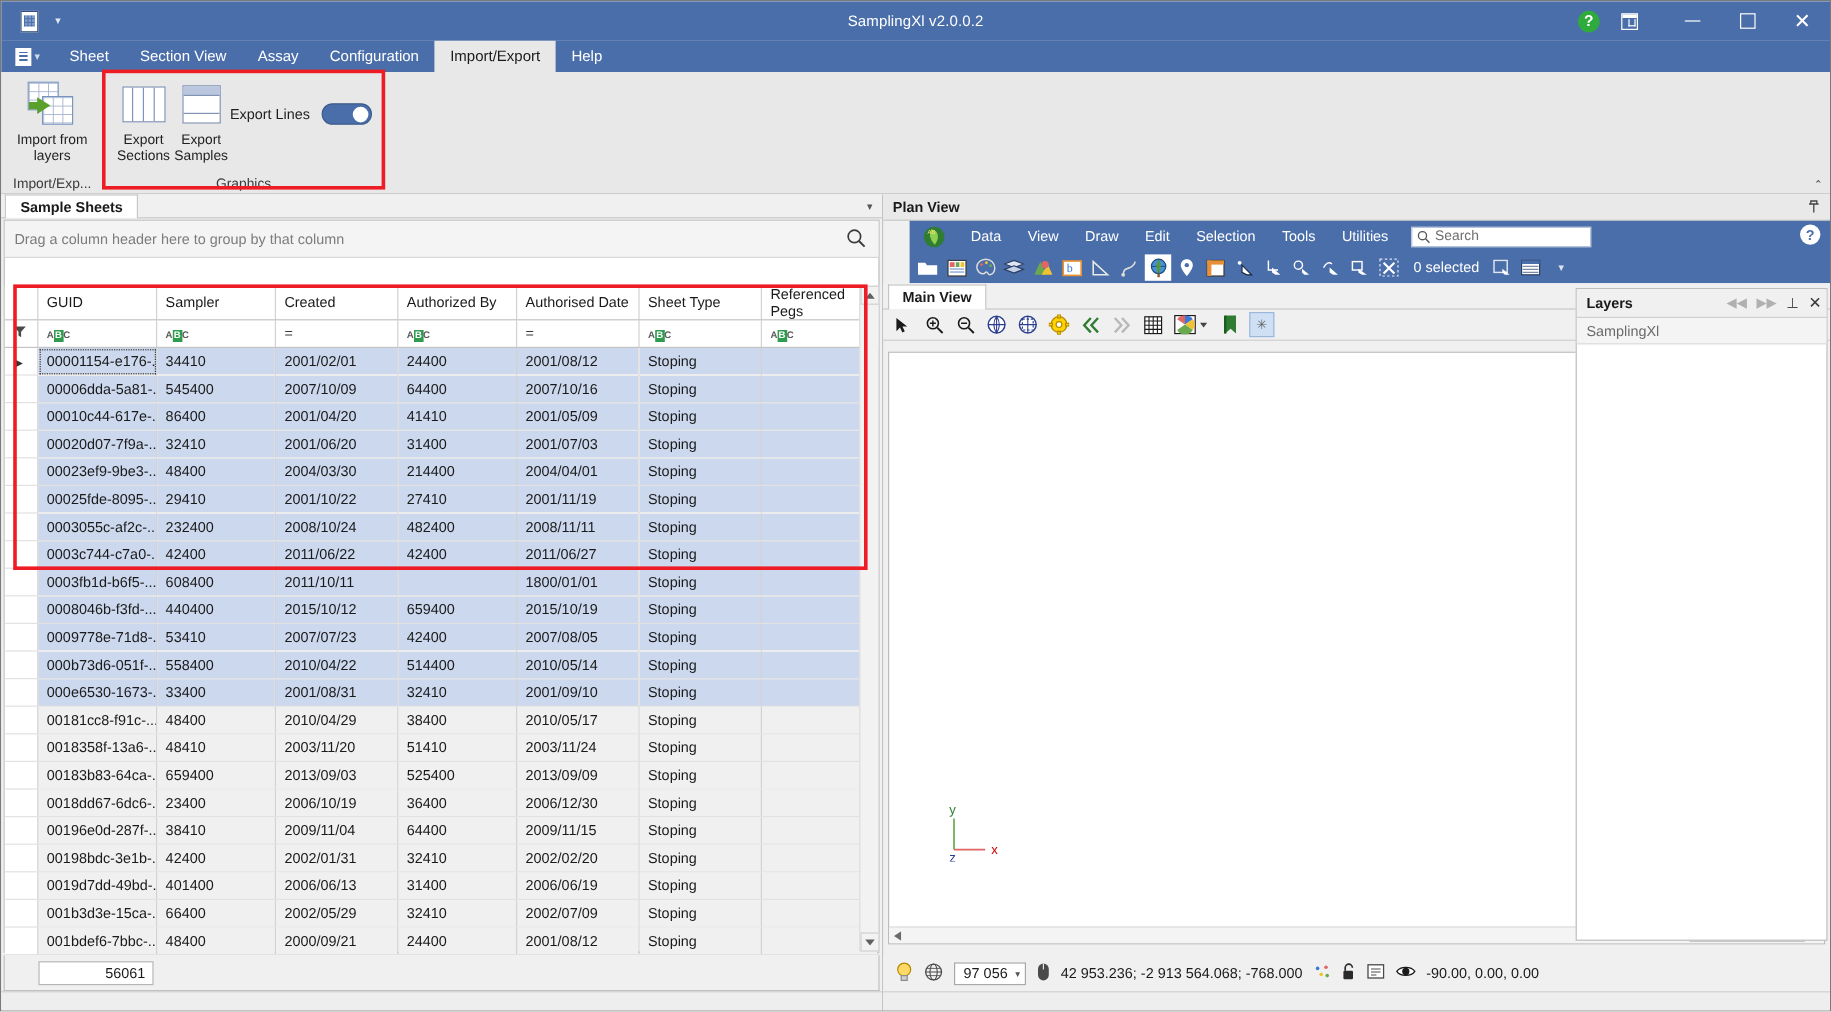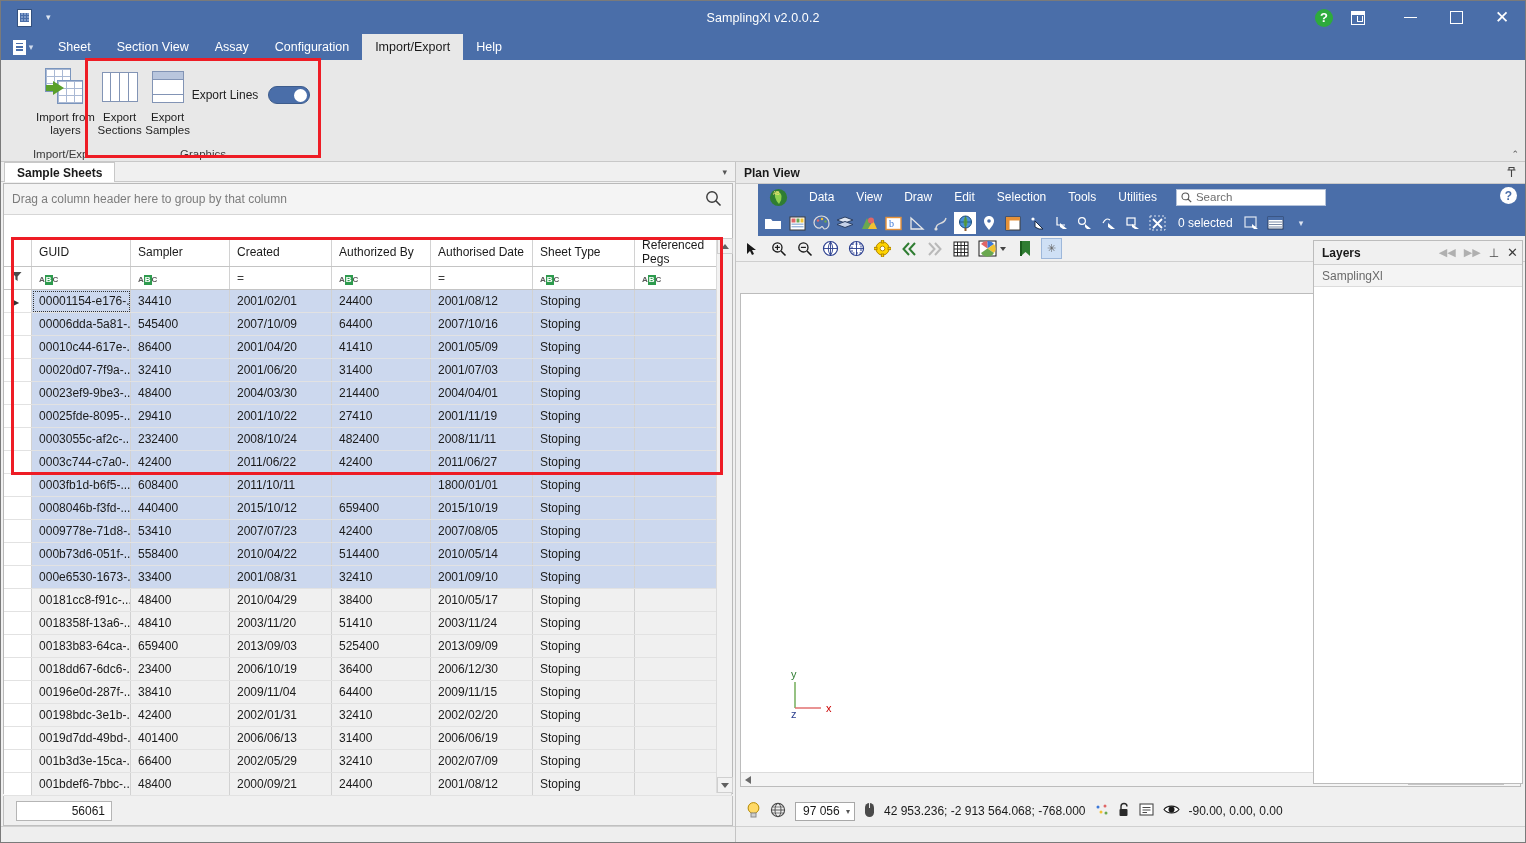--- a/index.html
+++ b/index.html
@@ -273,21 +273,21 @@
     border-top: 5px solid #606060;
   }
   .sb-dn { position: absolute; bottom: 0; }
 
   .countbar {
     position: absolute; left: 2px; right: 2px; bottom: 16px; height: 30px;
     background: #f0f0f0; border: 1px solid #c0c0c0; border-top: none;
     display: flex; align-items: center;
   }
   .countbox {
-    margin-left: 12px; width: 96px; height: 20px; background: #fff;
+    margin-left: 28px; width: 96px; height: 20px; background: #fff;
     border: 1px solid #b5b5b5; display: flex; align-items: center;
     justify-content: flex-end; padding-right: 6px; font-size: 12px; color: #1a1a1a;
   }
   .bottomstrip {
     position: absolute; left: 0; right: 0; bottom: 0; height: 16px; background: #eeeeee;
     border-top: 1px solid #d0d0d0;
   }
 
   
   .rightpane {
@@ -445,21 +445,21 @@
     <div class="rt-tab">Sheet</div>
     <div class="rt-tab">Section View</div>
     <div class="rt-tab">Assay</div>
     <div class="rt-tab">Configuration</div>
     <div class="rt-tab active">Import/Export</div>
     <div class="rt-tab">Help</div>
   </div>
 
   <div class="ribbon-body">
 
-    <div class="rb-group" style="left:0; width:85px;margin-left:22px;">
+    <div class="rb-group" style="left:0; width:85px;">
       <div class="rb-bigbtn">
         <div class="icon-importlayers">
           <div class="sheet s1"></div>
           <div class="sheet s2"></div>
           <div class="arrowtail"></div>
           <div class="arrow"></div>
         </div>
         <div class="cap">
           <div>Import from</div>
           <div>layers</div>
@@ -993,20 +993,24 @@
               <rect x="1" y="1" width="15" height="3" fill="#4a6ea9"></rect>
               <line x1="2" y1="6" x2="15" y2="6" stroke="#7a8ba8"></line>
               <line x1="2" y1="8.5" x2="15" y2="8.5" stroke="#7a8ba8"></line>
               <line x1="2" y1="11" x2="15" y2="11" stroke="#7a8ba8"></line>
             </svg>
         </div>
         <div class="pv-caret">▾</div>
       </div>
     </div>
 
+    <div class="mv-tabbar">
+      <div class="mv-tab">Main View</div>
+      <div class="mv-caret">▾</div>
+    </div>
 
     <div class="mv-toolbar">
       <div class="mv-ic">
         <svg width="13" height="14" viewBox="0 0 13 14">
             <polygon points="1,1 1,12 4,9 6,13 8,12 6,8 10,8" fill="#1a1a1a"></polygon>
           </svg>
       </div>
       <div class="mv-ic">
         <svg width="16" height="16" viewBox="0 0 16 16">
             <circle cx="6.4" cy="6.4" r="4.6" fill="none" stroke="#1a1a1a" stroke-width="1.3"></circle>

